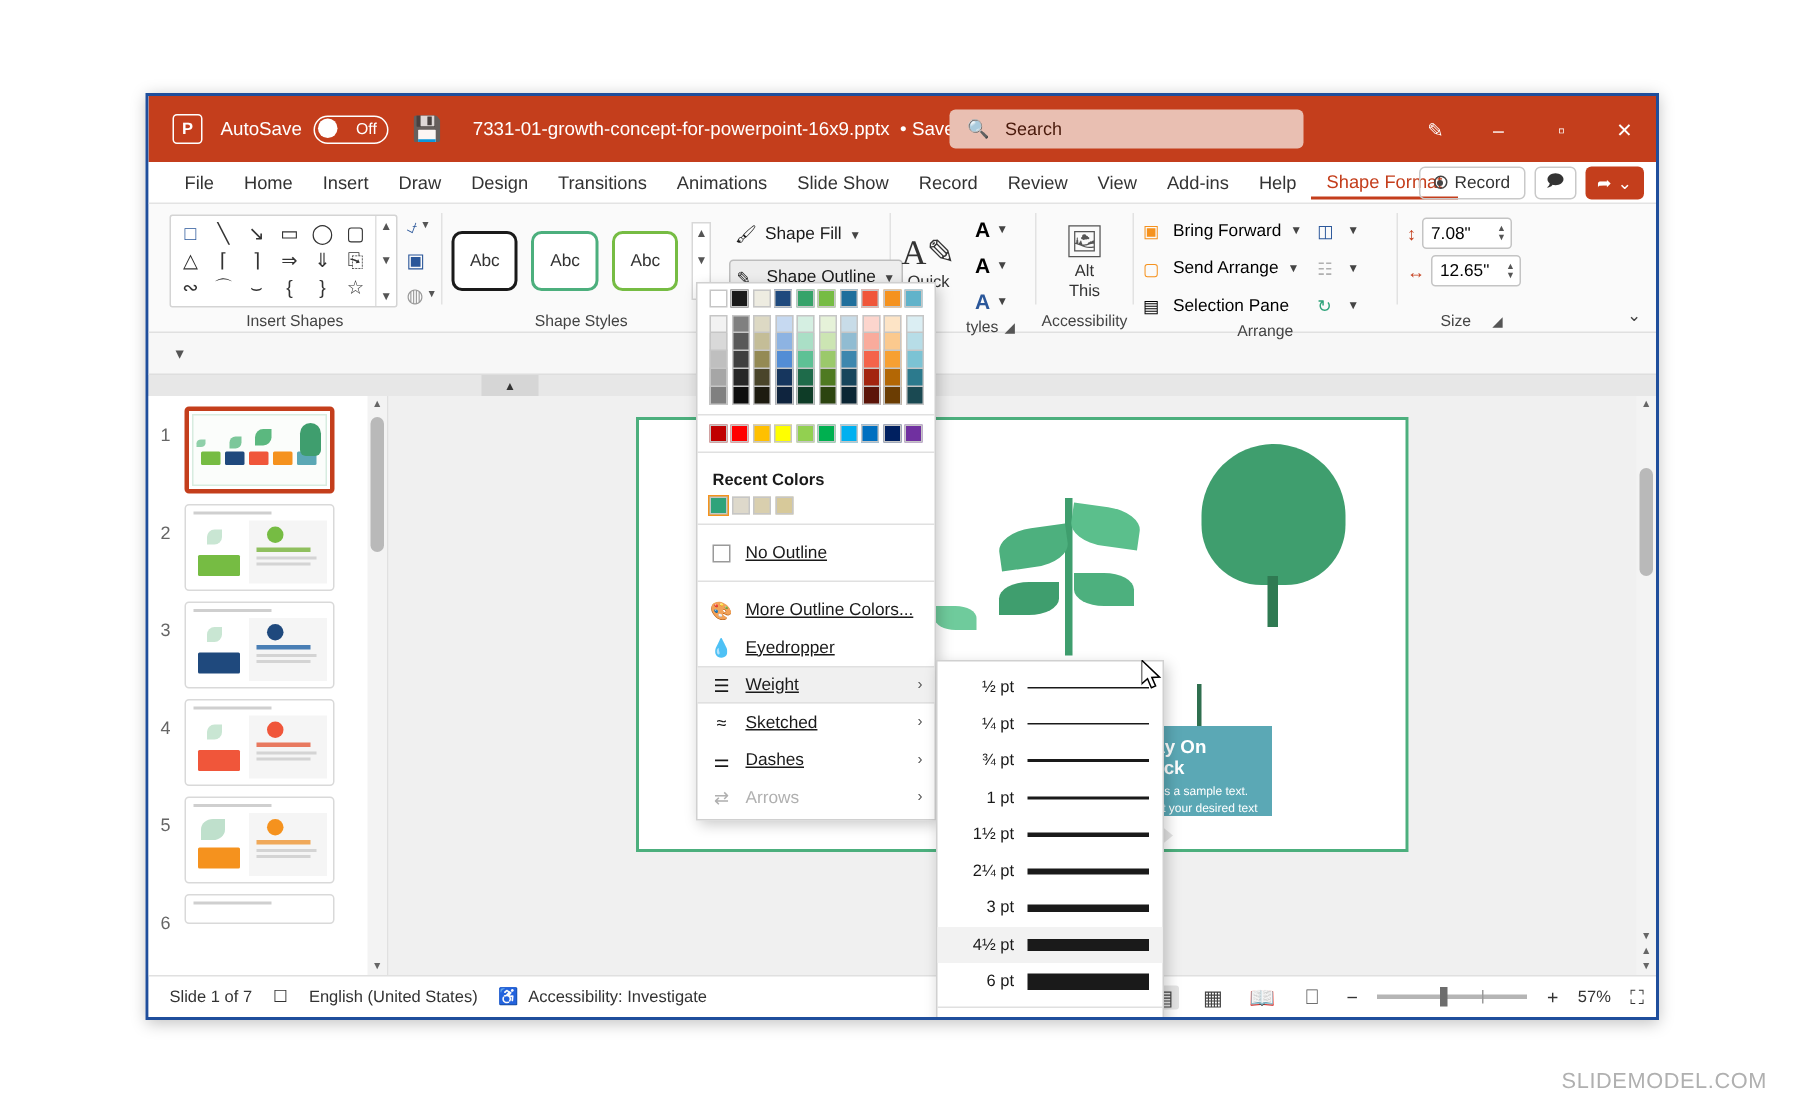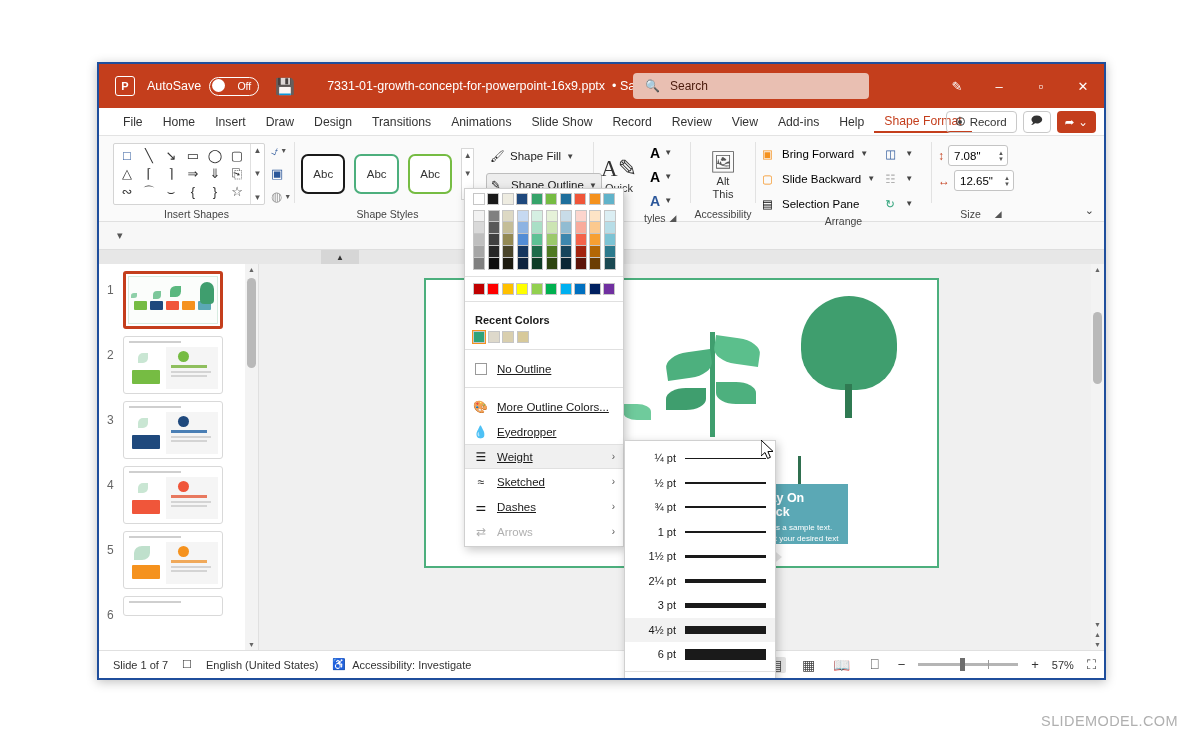--- a/index.html
+++ b/index.html
@@ -37,21 +37,21 @@
     width: 50px; height: 19px; border-radius: 10px;
     border: 1.3px solid #fff; position: relative;
     display: flex; align-items: center; justify-content: flex-end;
     padding-right: 7px; font-size: 10.5px;
   }
   .toggle .knob {
     position: absolute; left: 2px; top: 1.5px;
     width: 13px; height: 13px; border-radius: 50%; background: #fff;
   }
   .save-icon { margin-left: 16px; font-size: 16px; opacity: .95; }
-  .doc-title { margin-left: 32px; font-size: 12.5px; white-space: nowrap; }
+  .doc-title { margin-left: 20px; font-size: 12.5px; white-space: nowrap; }
   .doc-chevron { margin-left: 6px; font-size: 9px; }
   #searchbox {
     position: absolute; left: 534px; top: 9px;
     width: 236px; height: 26px;
     background: #e9bfb2; border-radius: 4px;
     display: flex; align-items: center; padding-left: 12px;
     font-size: 12px; color: #4a1a0c;
   }
   #searchbox .sicon { margin-right: 10px; font-size: 12px; }
   .win-btns { position: absolute; right: 0; top: 0; height: 44px; display: flex; align-items: center; }
@@ -397,21 +397,21 @@
     <div class="rg" style="width:175px">
       <div class="rg-body" style="align-items:flex-start;padding-top:7px;gap:10px">
         <div style="display:flex;flex-direction:column;gap:4px">
           <div class="arr-item">
             <span class="sq-icon" style="color:#f5921e">▣</span>
             <span>Bring Forward</span>
             <span class="chev-sm">▼</span>
           </div>
           <div class="arr-item">
             <span class="sq-icon" style="color:#f5921e">▢</span>
-            <span>Slide Backward</span>
+            <span>Send Arrange</span>
             <span class="chev-sm">▼</span>
           </div>
           <div class="arr-item">
             <span class="sq-icon">▤</span>
             <span>Selection Pane</span>
           </div>
         </div>
         <div style="display:flex;flex-direction:column;gap:4px">
           <div class="arr-item">
             <span class="sq-icon" style="color:#2b579a">◫</span>
@@ -793,26 +793,26 @@
     </div>
     <div class="menu-item dis">
       <span class="mi-ico">⇄</span>
       <span>Arrows</span>
       <span class="sub-arrow">›</span>
     </div>
   </div>
 
   <div id="weight-menu">
     <div class="w-item">
+      <span class="w-label">½ pt</span>
+      <span class="w-line" style="height:1.5px"></span>
+    </div>
+    <div class="w-item">
       <span class="w-label">¼ pt</span>
       <span class="w-line" style="height:1px"></span>
-    </div>
-    <div class="w-item">
-      <span class="w-label">½ pt</span>
-      <span class="w-line" style="height:1.5px"></span>
     </div>
     <div class="w-item">
       <span class="w-label">¾ pt</span>
       <span class="w-line" style="height:2px"></span>
     </div>
     <div class="w-item">
       <span class="w-label">1 pt</span>
       <span class="w-line" style="height:2.5px"></span>
     </div>
     <div class="w-item">

